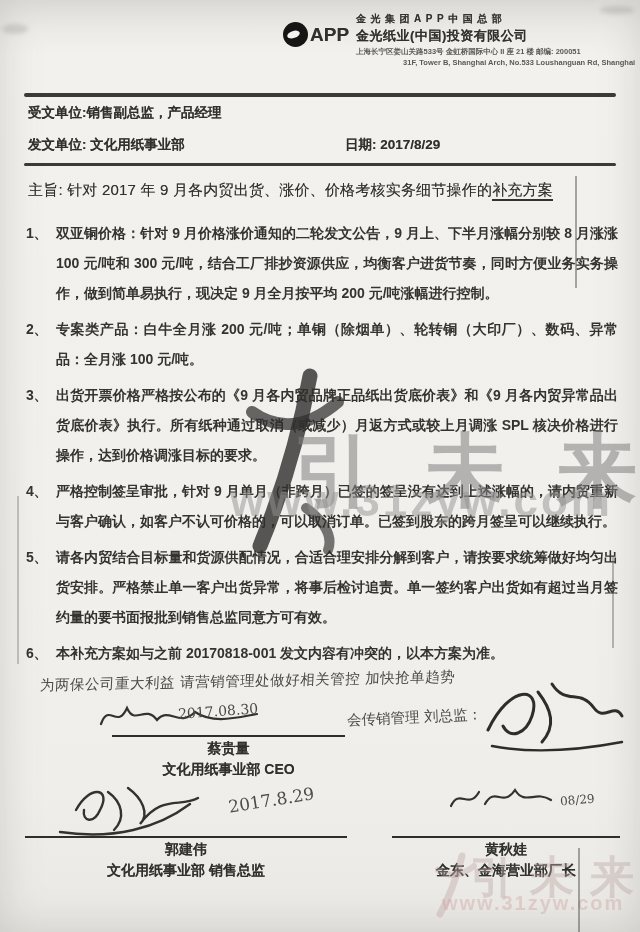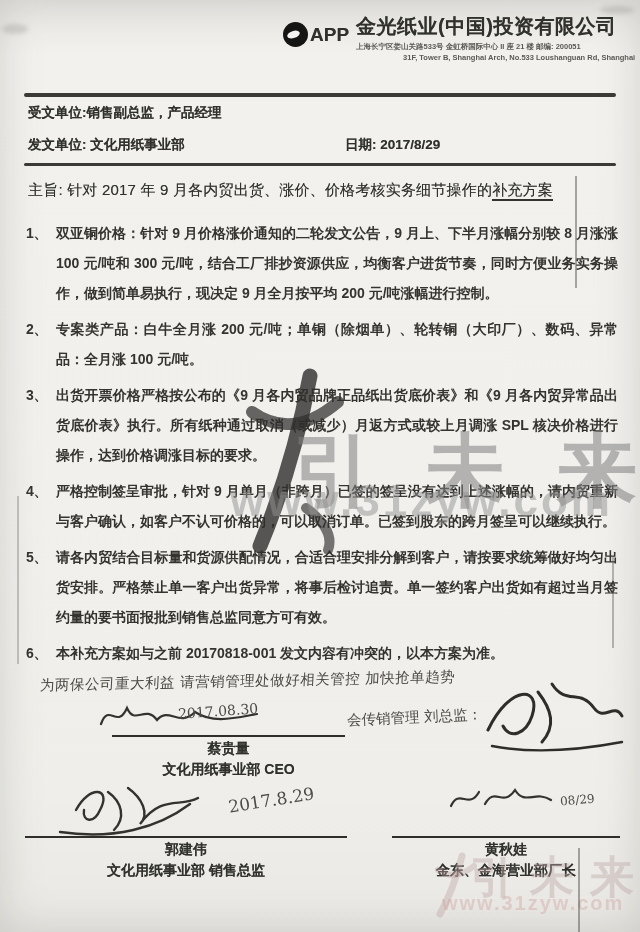--- a/index.html
+++ b/index.html
@@ -16,21 +16,21 @@
   }
   .ink{color:#30302d;text-shadow:0 0 .6px rgba(48,48,45,.55);}
   
   .header{position:absolute;top:12px;left:283px;width:352px;display:flex;align-items:flex-start;}
   .logo-wrap{display:flex;align-items:center;flex:none;margin-top:10px;}
   .logo-circle{position:relative;width:25px;height:25px;border-radius:50%;background:#151513;flex:none;}
   .logo-circle::before{content:"";position:absolute;left:4px;top:9px;width:13px;height:7px;background:#f4f3f0;border-radius:50%;transform:rotate(-18deg);}
   .logo-app{font-size:19px;font-weight:800;letter-spacing:0;margin-left:2px;transform:scaleY(.98);}
   .header-right{margin-left:7px;}
   .org-line{font-size:10px;font-weight:700;letter-spacing:4.5px;white-space:nowrap;color:#34332f;}
-  .company{font-size:20px;font-weight:800;letter-spacing:.5px;white-space:nowrap;margin-top:1px;}
+  .company{font-size:13px;font-weight:800;letter-spacing:.5px;white-space:nowrap;margin-top:1px;}
   .addr{font-size:7.5px;font-weight:600;color:#5b5955;white-space:nowrap;margin-top:2px;}
   .addr.en{margin-top:1px;text-align:center;padding-left:47px;}
   
   .doc-title{position:absolute;top:54px;left:25px;font-size:25px;font-weight:800;letter-spacing:3px;}
   .rule{position:absolute;left:24px;width:592px;background:#3b3a37;border-radius:2px;}
   .rule1{top:93px;height:4px;}
   .rule2{top:163px;height:3px;}
   
   .meta{position:absolute;font-size:13.5px;font-weight:700;white-space:nowrap;}
   .m-to{top:104px;left:28px;}
@@ -87,20 +87,21 @@
 <body>
 
 <div class="page">
 
   <div class="header">
     <div class="logo-wrap">
       <span class="logo-circle"></span>
       <span class="logo-app ink">APP</span>
     </div>
     <div class="header-right">
+      <div class="org-line ink">金光集团APP中国总部</div>
       <div class="company ink">金光纸业(中国)投资有限公司</div>
       <div class="addr">上海长宁区娄山关路533号 金虹桥国际中心 II 座 21 楼 邮编: 200051</div>
       <div class="addr en">31F, Tower B, Shanghai Arch, No.533 Loushanguan Rd, Shanghai</div>
     </div>
   </div>
 
   <div class="rule rule1"></div>
 
   <div class="meta m-to ink"><span>受文单位:</span><span>销售副总监，产品经理</span></div>
   <div class="meta m-from ink"><span>发文单位: </span><span>文化用纸事业部</span></div>

